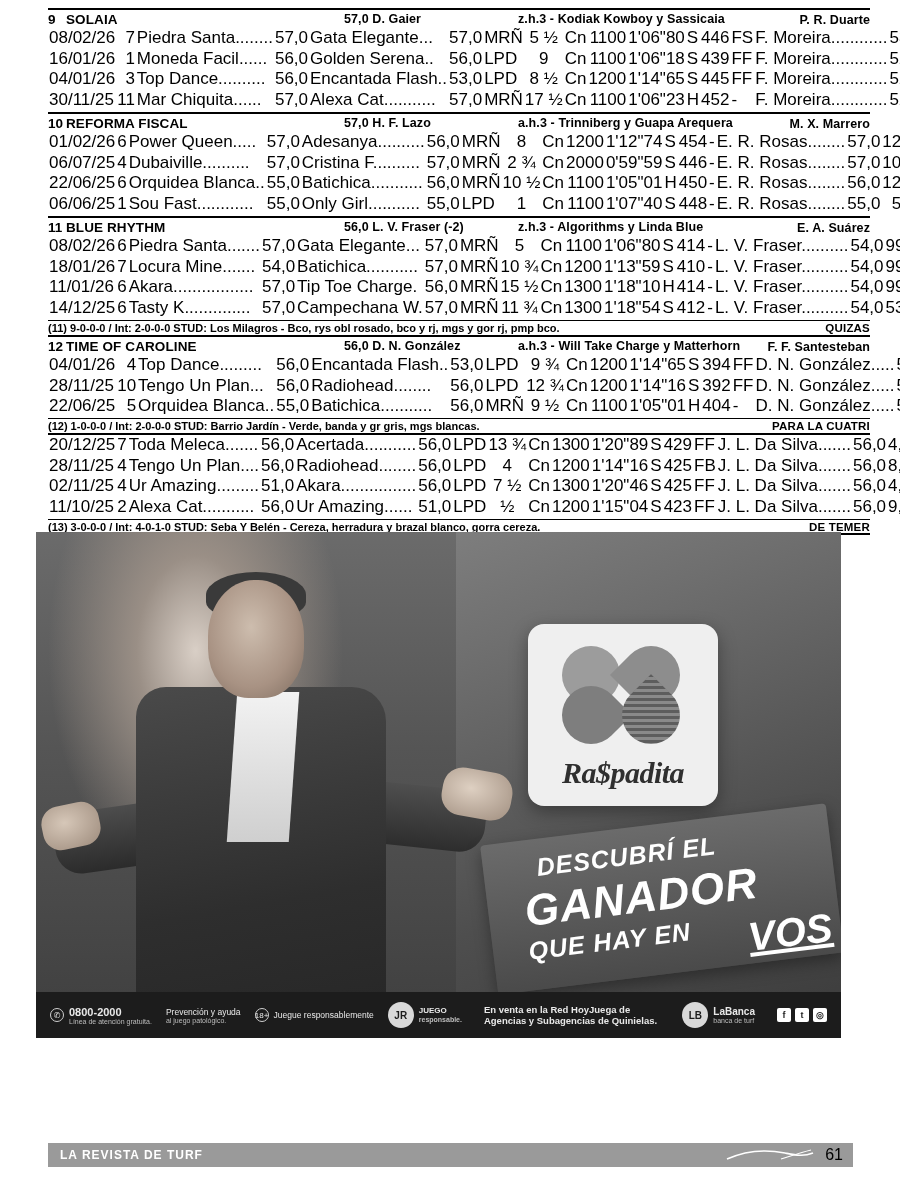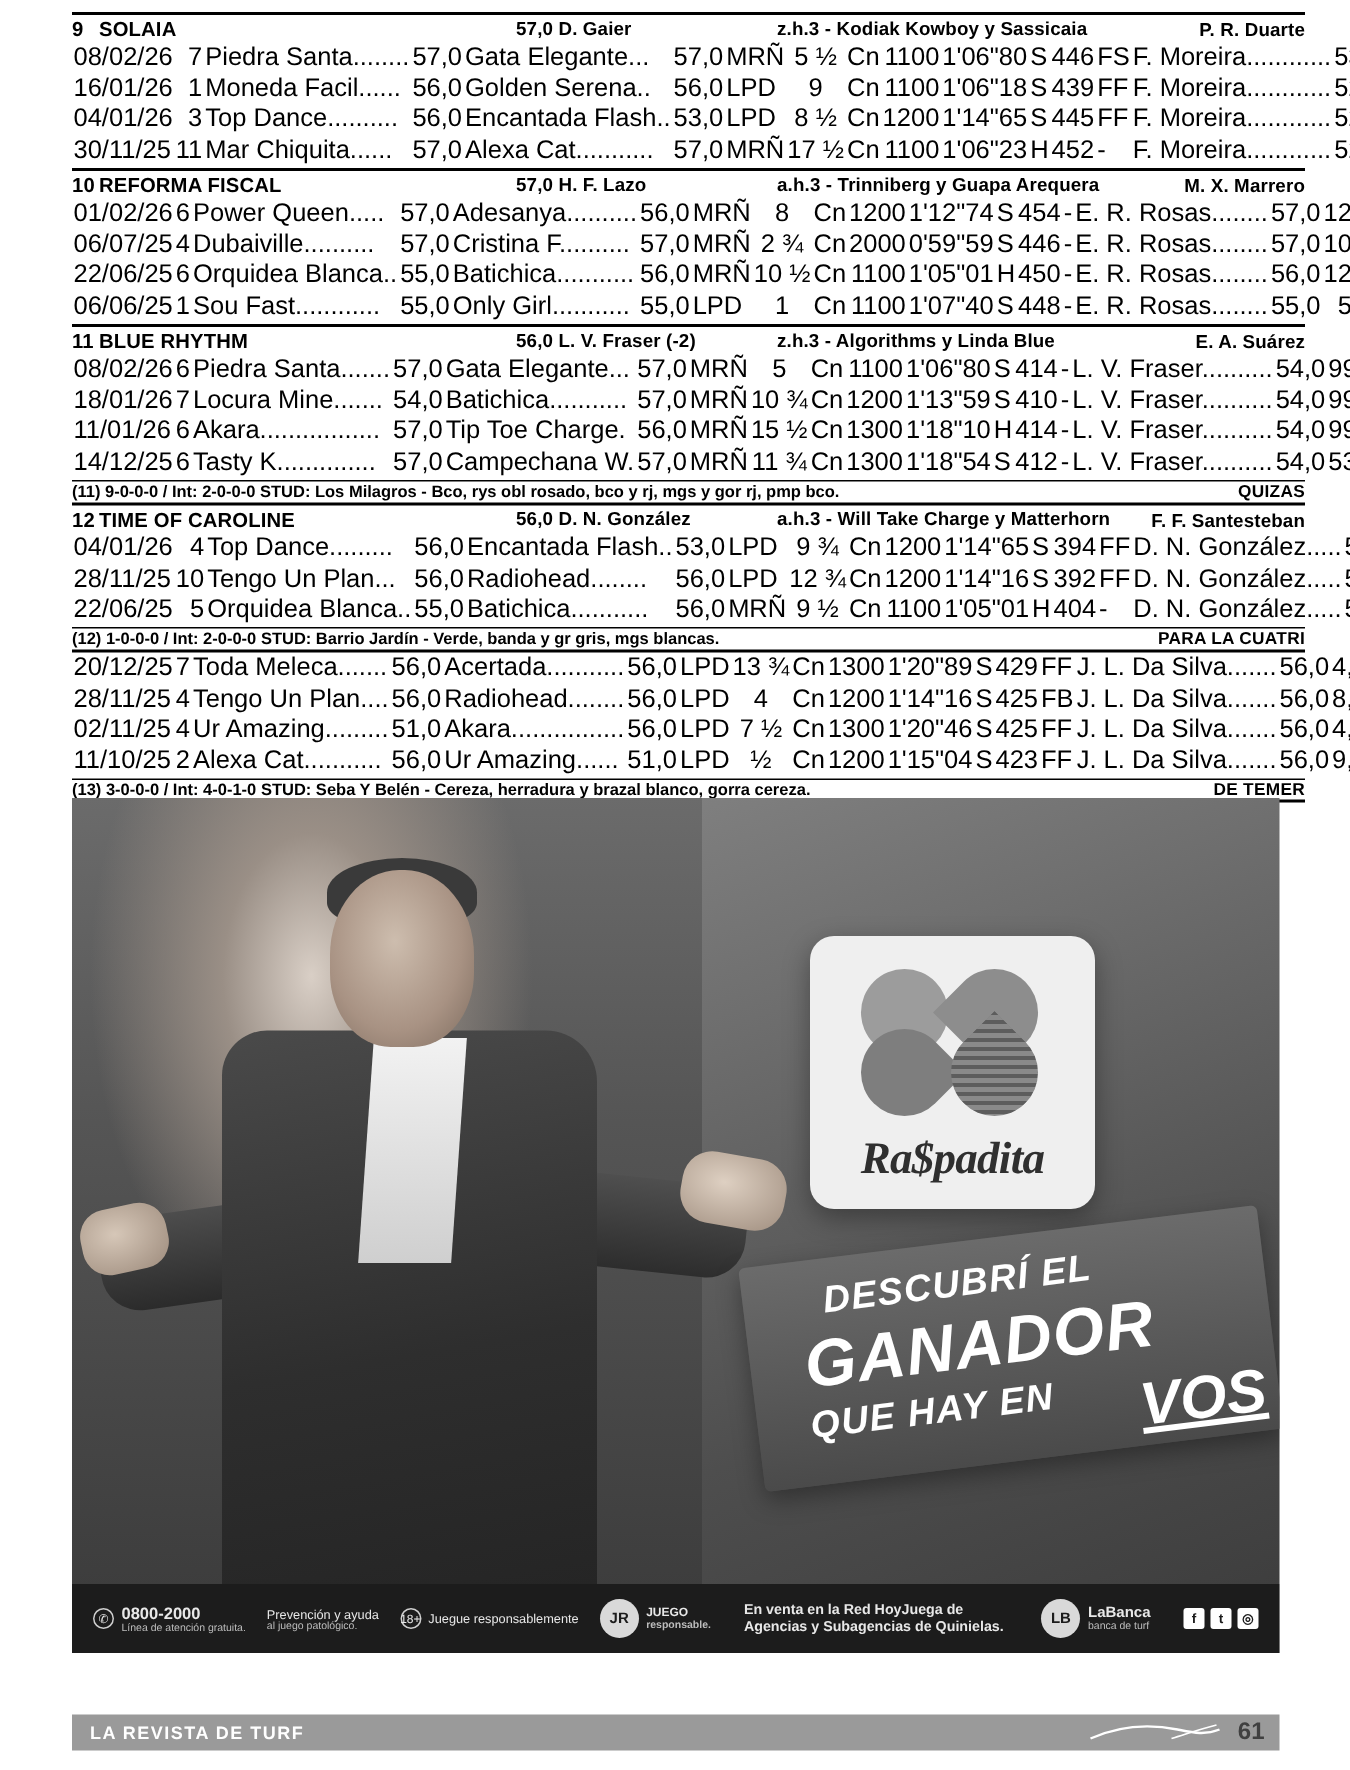--- a/index.html
+++ b/index.html
@@ -84,24 +84,24 @@
     margin-top: 1px;
   }
   .ef-text { flex: 1 1 auto; }
   .ef-tag { margin-left: auto; font-weight: bold; font-size: 11.5px; letter-spacing: 0.2px;}
 
   .entry-bottom-rule { border-bottom: 2px solid #000; }
 
   
   .ad {
     position: absolute;
-    left: 48px;
+    left: 36px;
     top: 532px;
     width: 805px;
-    height: 570px;
+    height: 506px;
     background: linear-gradient(160deg,#8f8f8f 0%, #6f6f6f 35%, #4e4e4e 70%, #3b3b3b 100%);
     overflow: hidden;
   }
   .ad-photo {
     position: absolute;
     left: 0; top: 0;
     width: 420px; height: 540px;
     background:
       radial-gradient(ellipse at 38% 22%, #d9cfc6 0%, #9a8f86 16%, rgba(80,80,80,0) 40%),
       linear-gradient(180deg,#6b6b6b 0%, #555 40%, #3c3c3c 100%);
@@ -212,21 +212,21 @@
     position: absolute; left: 48px; top: 1143px; width: 805px; height: 24px;
     background: #9a9a9a; display: flex; align-items: center;
   }
   .pf-title {
     color: #fff; font-weight: bold; font-size: 12px; letter-spacing: 1px;
     padding-left: 12px;
   }
   .pf-right { margin-left: auto; display: flex; align-items: center; gap: 10px; padding-right: 10px;}
   .pf-swoosh { width: 90px; height: 16px; position: relative; }
   .pf-swoosh svg { display:block; }
-  .pf-page { color: #404040; font-weight: bold; font-size: 16px; }
+  .pf-page { color: #000000; font-weight: normal; font-size: 16px; }
 </style>
 </head>
 <body>
 
 <div class="page">
 
   <div id="entries">
       <div class="entry">
         <div class="entry-rule-top"></div>
         <div class="entry-header-wrap">

